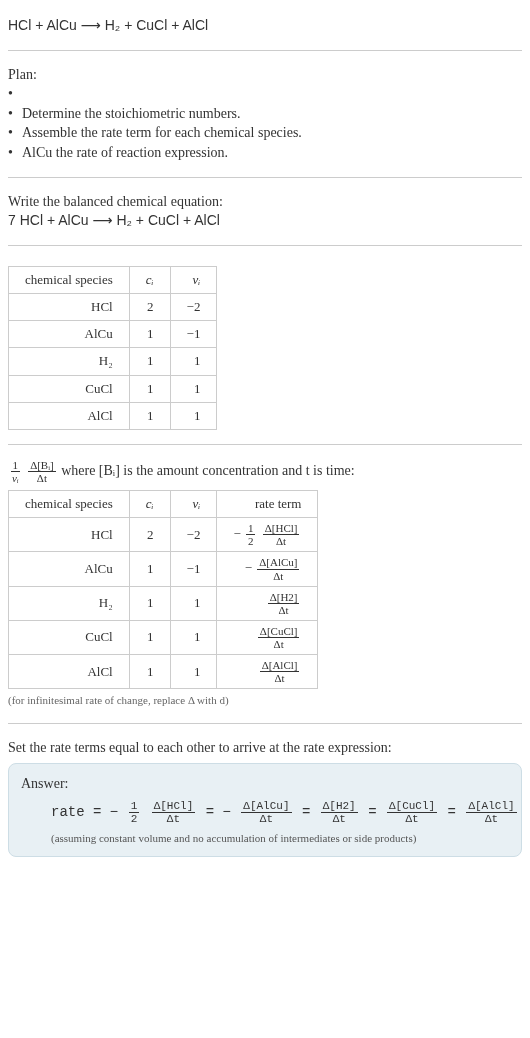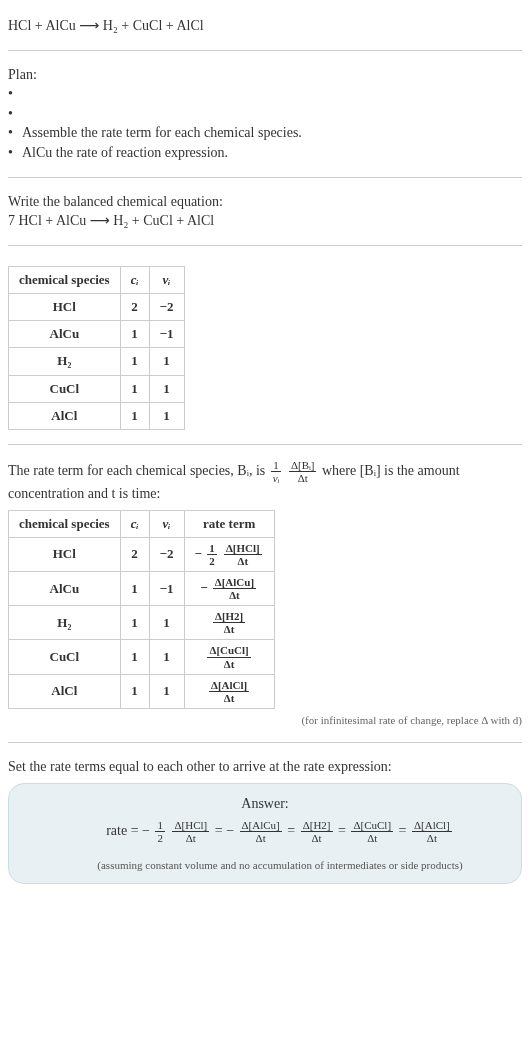--- a/index.html
+++ b/index.html
@@ -13,84 +13,83 @@
       line-height: 1.4;
     }
     .section {
       padding: 8px 0;
     }
     .hr {
       border: none;
       border-top: 1px solid #ccc;
       margin: 6px 0;
     }
-    .eq { font-family: Liberation Serif, serif; }
+    .eq { font-family: Liberation Sans, sans-serif; }
     .bullet-list .item {
       display: flex;
       gap: 4px;
     }
     .bullet { width: 10px; }
     table.data {
       border-collapse: collapse;
       margin-top: 6px;
     }
     table.data td, table.data th {
       border: 1px solid #ccc;
-      padding: 4px 10px;
-      text-align: center;
-      font-weight: bold;
+      padding: 4px 16px;
+      text-align: right;
+      font-weight: normal;
       font-size: 13px;
     }
     .fraction {
       display: inline-flex;
       flex-direction: column;
       align-items: center;
       vertical-align: middle;
       font-size: 11px;
       line-height: 1.1;
       margin: 0 2px;
     }
     .fraction .num { border-bottom: 1px solid #333; padding: 0 2px; }
     .fraction .den { padding: 0 2px; }
     .small-note {
       font-size: 11px;
       color: #666;
       margin-top: 4px;
-      text-align: right;
     }
     .answer-box {
       background: #e8f0f4;
       border: 1px solid #cdddE5;
-      border-radius: 16px;
+      border-radius: 8px;
       padding: 10px 12px;
       margin-top: 6px;
-      text-align: center;
     }
     .answer-box .ans-label { margin-bottom: 6px; }
-    .answer-box .rate-line { padding-left: 30px; margin-bottom: 13px; }
+    .answer-box .rate-line { padding-left: 30px; margin-bottom: 6px; font-family: Liberation Mono, monospace; }
     .answer-box .note { padding-left: 30px; font-size: 11px; color: #555; }
     .nowrap { white-space: nowrap; }
     .ital { font-style: italic; }
   </style>
 </head>
 <body>
 
 <div class="section">
   <div class="eq">HCl + AlCu ⟶ H₂ + CuCl + AlCl</div>
 </div>
 <hr class="hr">
 
 <div class="section">
   <div>Plan:</div>
   <div class="bullet-list">
     <div class="item">
         <span class="bullet">•</span>
       </div>
     <div class="item">
         <span class="bullet">•</span>
+        <span>Determine the stoichiometric numbers.</span>
       </div>
     <div class="item">
         <span class="bullet">•</span>
         <span>Assemble the rate term for each chemical species.</span>
       </div>
     <div class="item">
         <span class="bullet">•</span>
         <span>AlCu the rate of reaction expression.</span>
       </div>
   </div>
@@ -136,21 +135,20 @@
           <td>1</td>
           <td>1</td>
         </tr>
   </tbody>
     </table>
 </div>
 <hr class="hr">
 
 <div class="section">
   <div>
-    <span>The rate term for each chemical species, Bᵢ, is </span>
     <span class="nowrap">
       <span class="fraction">
         <span class="num">1</span>
         <span class="den ital">νᵢ</span>
       </span>
       <span class="fraction">
         <span class="num">Δ[Bᵢ]</span>
         <span class="den">Δt</span>
       </span>
     </span>

